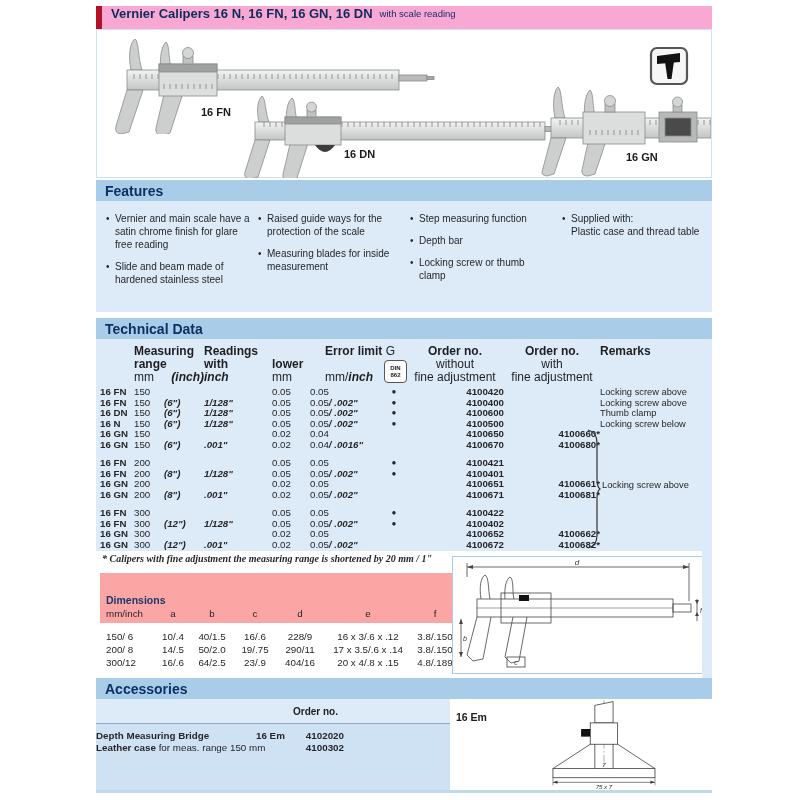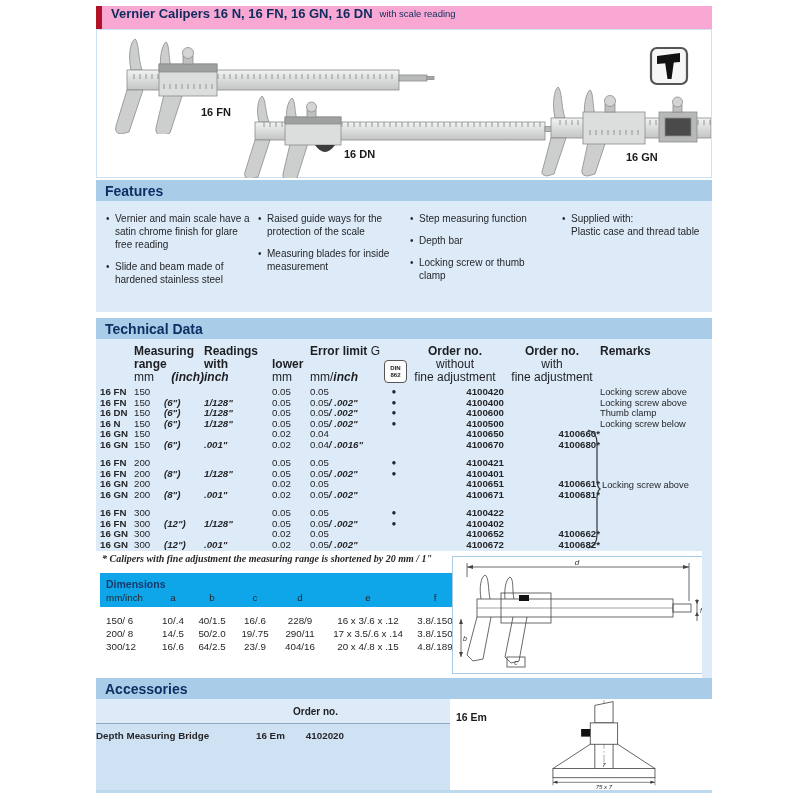--- a/index.html
+++ b/index.html
@@ -34,21 +34,21 @@
   .ftext{white-space:pre-line;}
 
   
   .tech-panel{position:absolute;left:96px;top:339px;width:616px;height:212px;background:#dcebf7;
               padding:6px 4px 0 4px;box-sizing:border-box;font-size:9.7px;}
   .tgrid{display:grid;grid-template-columns:34px 30px 40px 58px 48px 72px 24px 98px 96px 1fr;}
   .thead{position:relative;height:42px;color:#1e1e22;}
   .hrow{height:13px;line-height:13px;font-size:12px;}
   .b{font-weight:bold;}
   .bi{font-weight:bold;font-style:italic;}
-  .g2{grid-column:2/4;} .g4{grid-column:4;} .g5{grid-column:5;} .g6{grid-column:6/8;}
+  .g2{grid-column:2/4;} .g4{grid-column:4;} .g5{grid-column:5;} .g6{grid-column:6/8;margin-left:15px;}
   .g8{grid-column:8;text-align:center;} .g9{grid-column:9;text-align:center;} .g10{grid-column:10;}
   .dinbox{position:absolute;left:284px;top:15px;width:21px;height:21px;border:1.5px solid #555;
           border-radius:4px;background:#fdfdfd;display:flex;flex-direction:column;align-items:center;
           justify-content:center;font-size:6px;font-weight:bold;line-height:7px;color:#222;}
   .trow{height:10.5px;line-height:10.5px;}
   .tgap{height:8px;}
   .tc{white-space:nowrap;overflow:visible;}
   .tc.model{font-weight:bold;}
   .tc.inch{font-weight:bold;font-style:italic;}
   .tc.pad{padding-left:10px;}
@@ -57,21 +57,21 @@
   .tc.ord{font-weight:bold;text-align:right;}
   .tc.remark{font-size:9.3px;}
   .brace{position:absolute;left:490px;top:90px;}
   .brace-label{position:absolute;left:506px;top:141px;font-size:9.3px;}
 
   
   .lower-zone{position:absolute;left:96px;top:551px;width:616px;height:127px;background:#fff;}
   .footnote{position:absolute;left:6px;top:2px;font-size:10px;font-weight:bold;font-style:italic;
             font-family:"Liberation Serif",serif;color:#26262a;}
   .dims{position:absolute;left:4px;top:22px;width:352px;}
-  .dims-head{background:#0ea5e9;padding:5px 0 4px 6px;}
+  .dims-head{background:#fca5a5;padding:21px 0 4px 6px;}
   .dims-title{font-size:10.5px;font-weight:bold;color:#16396b;margin-bottom:2px;}
   .dgrid{display:grid;grid-template-columns:50px 34px 44px 42px 48px 88px 46px;font-size:9.8px;}
   .dgrid .dl{text-align:center;}
   .dims-body{background:#fff;padding:7px 0 4px 6px;}
   .drow{height:13px;line-height:13px;white-space:nowrap;}
   .draw-box{position:absolute;left:356px;top:5px;width:252px;height:118px;background:#fff;
             border:1px solid #a8cbe6;box-sizing:border-box;}
   .right-strip{position:absolute;left:702px;top:551px;width:10px;height:241px;background:#dcebf7;}
 
   
@@ -559,20 +559,26 @@
       <div class="acc-head">
         <span class="acc-order-h">Order no.</span>
       </div>
       <div class="acc-rows">
           <div class="agrid arow">
             <div class="an"><span class="ab">Depth Measuring Bridge</span></div>
             <div class="ac">16 Em</div>
             <div class="ao">4102020</div>
             <div></div>
           </div>
+          <div class="agrid arow">
+            <div class="an"><span class="ab">Leather case</span><span> for meas. range 150 mm</span></div>
+            <div class="ac"></div>
+            <div class="ao">4100302</div>
+            <div></div>
+          </div>
         </div>
     </div>
     <div class="acc-em-label">16 Em</div>
     <svg class="acc-svg" width="166" height="90" viewBox="0 0 218 118">
       <g stroke="#333" stroke-width="1" fill="#fff">
         <line x1="105" y1="0" x2="105" y2="96" stroke="#666" stroke-width="0.7" stroke-dasharray="10,3,2,3" fill="none"></line>
         <polygon points="93,7 117,2 117,30 93,30"></polygon>
         <rect x="87" y="30" width="36" height="28"></rect>
         <rect x="75" y="38" width="12" height="10" fill="#111" stroke="none"></rect>
         <path d="M87,58 L38,90 M123,58 L172,90" fill="none"></path>

